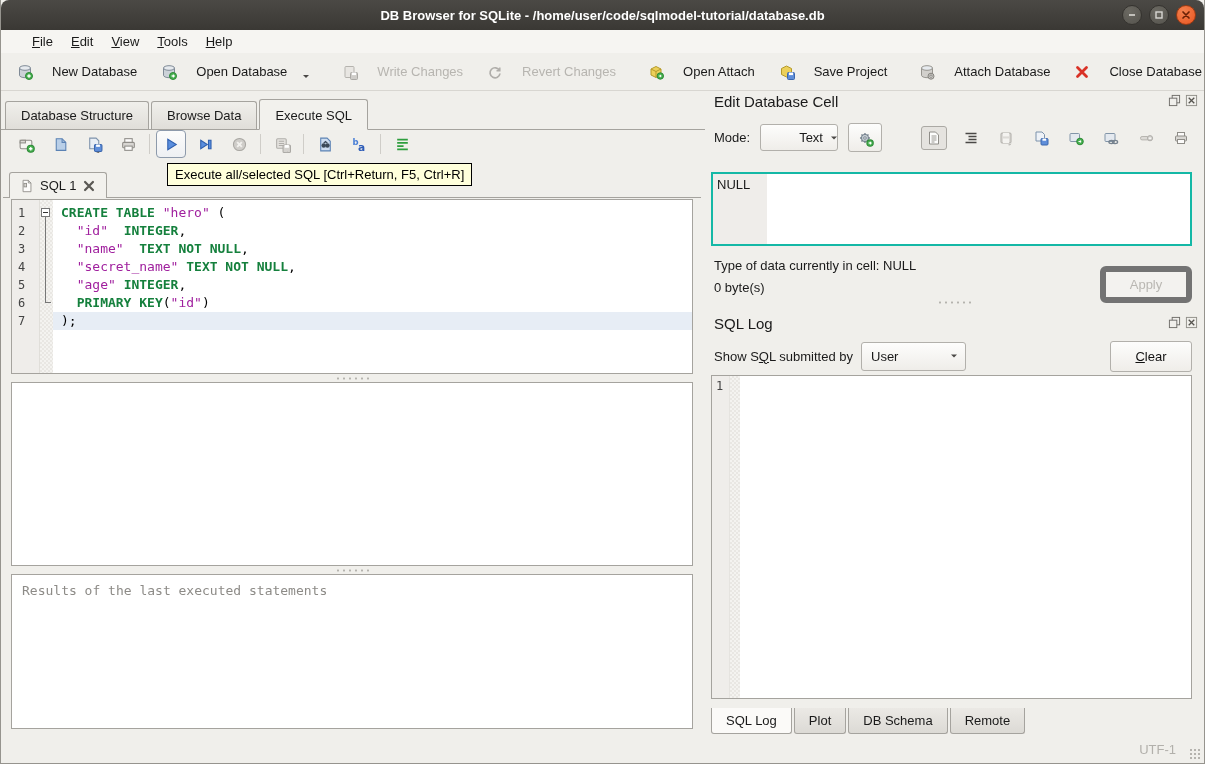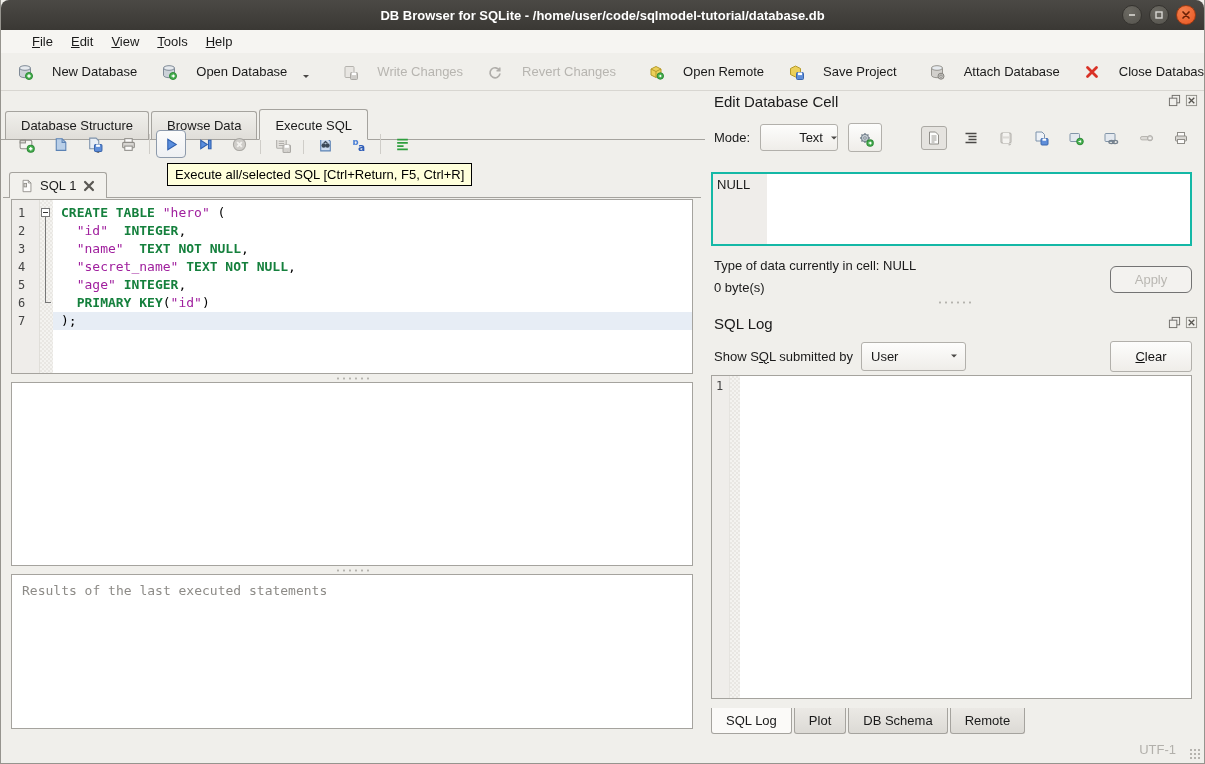--- a/index.html
+++ b/index.html
@@ -31,21 +31,21 @@
     border-bottom:1px solid #d8d6d1;background:#f0efeb;}
   .tb-handle{width:5px;height:24px;margin:0 5px 0 3px;
     background-image:radial-gradient(circle,#c4c2bd 1px,transparent 1.2px);background-size:4px 4px;}
   .tb-btn{display:flex;align-items:center;gap:19px;padding:5px 8px;margin-right:8px;border-radius:3px;}
   .tb-btn .lbl{white-space:nowrap;}
   .tb-btn.disabled .lbl{color:#b7b5b0;}
   .tb-caret{margin-left:-4px;margin-top:8px;}
   .ico16{width:16px;height:16px;display:inline-block;}
   .ico16 svg{display:block;width:16px;height:16px;}
   
-  .maintabs{position:absolute;left:0;top:106px;width:704px;height:34px;display:flex;align-items:flex-end;
+  .maintabs{position:absolute;left:0;top:96px;width:704px;height:34px;display:flex;align-items:flex-end;
     padding-left:4px;box-sizing:border-box;border-bottom:1px solid #a5a39e;}
   .mtab{padding:6px 15px 6px 15px;margin-right:2px;border:1px solid #a5a39e;border-bottom:none;
     border-top-left-radius:3px;border-top-right-radius:3px;
     background:linear-gradient(#f0efeb,#e0ded9);position:relative;}
   .mtab.active{background:#f2f1ed;padding-top:8px;margin-bottom:-1px;border-bottom:1px solid #f2f1ed;z-index:3;}
   
   .leftpane{position:absolute;left:2px;top:124px;width:698px;height:607px;display:flex;flex-direction:column;}
   .sqltoolbar{height:40px;display:flex;align-items:center;padding-left:8px;}
   .sico{width:30px;height:28px;display:flex;align-items:center;justify-content:center;border-radius:4px;margin-right:4px;}
   .sico svg{width:17px;height:17px;display:block;}
@@ -99,21 +99,21 @@
     background:linear-gradient(#fdfdfc,#efede9);display:flex;align-items:center;justify-content:center;}
   .gearbtn svg{width:17px;height:17px;}
   .cellicons{position:absolute;right:6px;top:0;height:29px;display:flex;align-items:center;gap:13px;}
   .cico{width:22px;height:24px;display:flex;align-items:center;justify-content:center;border-radius:3px;}
   .cico svg{width:16px;height:16px;display:block;}
   .cico.pressed{border:1px solid #aba9a4;background:#e5e3df;box-sizing:border-box;width:26px;}
   .celledit{position:absolute;left:5px;top:82px;right:10px;height:70px;border:2px solid #14b8a6;background:#fff;display:flex;}
   .cell-gutter{width:54px;background:#efedea;padding:3px 0 0 4px;box-sizing:border-box;}
   .cell-info{position:absolute;left:8px;top:168px;font-size:13px;}
   .cell-size{position:absolute;left:8px;top:190px;font-size:13px;}
-  .applybtn{position:absolute;right:10px;top:176px;width:80px;height:25px;border:1px solid #737373;border-radius:6px;
+  .applybtn{position:absolute;right:10px;top:176px;width:80px;height:25px;border:6px solid #737373;border-radius:6px;
     background:#f3f2ef;color:#b9b7b2;display:flex;align-items:center;justify-content:center;margin-left:44px;}
   .dock-grip{position:absolute;left:0;right:0;top:211px;display:flex;justify-content:center;}
   .row-filter{position:absolute;left:8px;top:251px;right:10px;height:30px;display:flex;align-items:center;}
   .clearbtn{position:absolute;right:0;width:80px;height:29px;border:1px solid #b2b0ab;border-radius:3px;
     background:linear-gradient(#fdfdfc,#efede9);display:flex;align-items:center;justify-content:center;color:#111;}
   .logedit{position:absolute;left:5px;top:285px;right:10px;height:322px;border:1px solid #a5a39e;background:#fff;display:flex;}
   .log-gutter{width:18px;background:#efedea;border-right:1px solid #e5e3df;padding:3px 0 0 4px;box-sizing:border-box;
     font-family:"DejaVu Sans Mono","Liberation Mono",monospace;font-size:12px;color:#444;}
   .log-fold{width:10px;background:#f4f3f0;
     background-image:linear-gradient(45deg,#e9e7e3 25%,transparent 25%,transparent 75%,#e9e7e3 75%),
@@ -216,21 +216,21 @@
     <div class="tb-handle"></div>
     <div class="tb-btn">
       <span class="ico16">
           <svg viewBox="0 0 16 16" xmlns="http://www.w3.org/2000/svg">
             <path d="M3 5l5-2.5L13 5v6l-5 2.5L3 11z" fill="#ecd05a" stroke="#b59a29"></path>
             <path d="M3 5l5 2.5L13 5M8 7.5V13.5" fill="none" stroke="#b59a29"></path>
             <circle cx="12.3" cy="12" r="3.2" fill="#46b04f" stroke="#2e8a37"></circle>
             <path d="M10.8 12h2.4M12 10.9l1.2 1.1-1.2 1.1" stroke="#fff" fill="none"></path>
           </svg>
         </span>
-      <span class="lbl">Open Remote</span>
+      <span class="lbl">Open Attach</span>
     </div>
     <div class="tb-btn">
       <span class="ico16">
           <svg viewBox="0 0 16 16" xmlns="http://www.w3.org/2000/svg">
             <path d="M2.5 4.5l5-2.5L12.5 4.5v6l-5 2.5L2.5 10.5z" fill="#ecd05a" stroke="#b59a29"></path>
             <rect x="8.5" y="8.5" width="7" height="7" rx="1" fill="#5f8ed9" stroke="#3a66ad"></rect>
             <rect x="10" y="8.5" width="4" height="2.6" fill="#fff"></rect>
           </svg>
         </span>
       <span class="lbl">Save Project</span>

